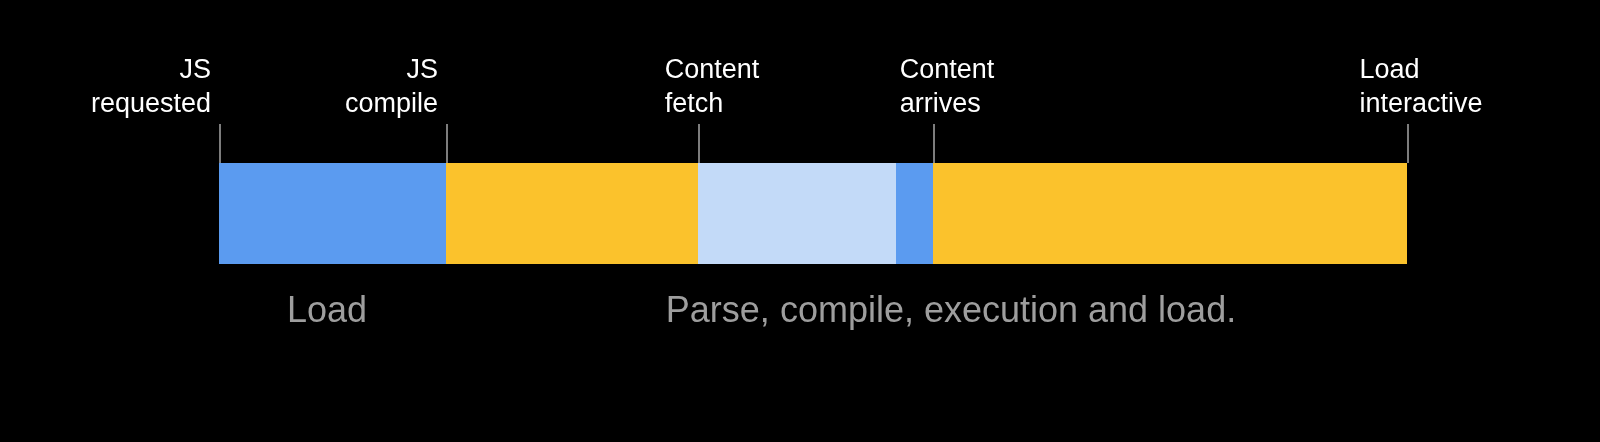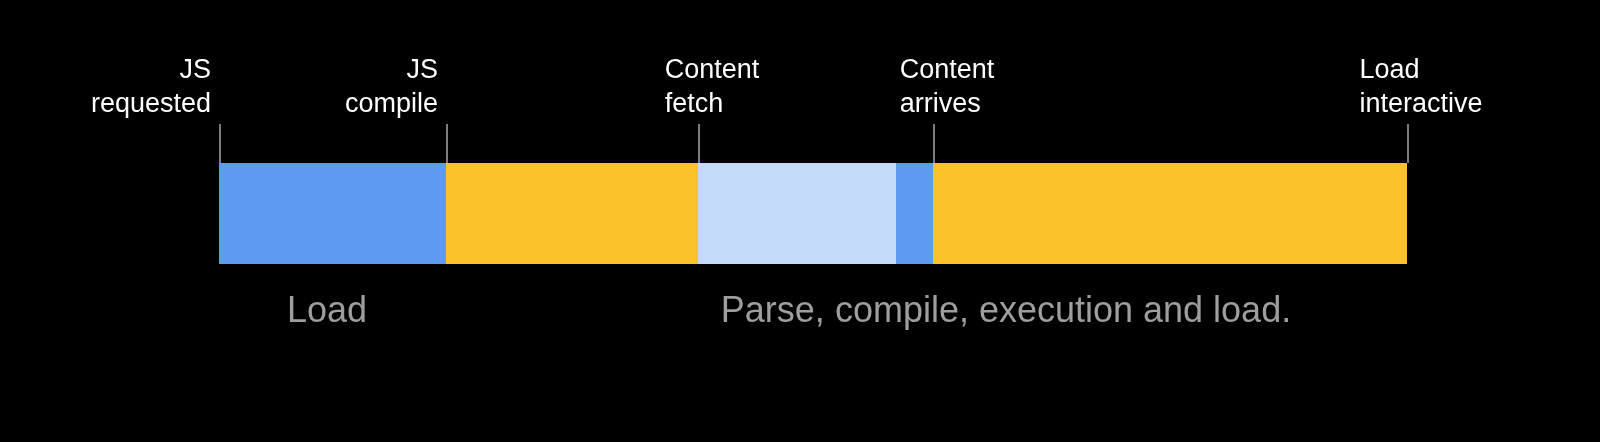--- a/index.html
+++ b/index.html
@@ -108,15 +108,15 @@
     <div class="marker-tick"></div>
   </div>
 
   <div class="marker" style="left:1407px;">
     <div class="marker-label">Load
 interactive</div>
     <div class="marker-tick"></div>
   </div>
 
   <div class="caption" style="left:327px;">Load</div>
-  <div class="caption" style="left:1006px;">Parse, compile, execution and load.</div>
+  <div class="caption" style="left:951px;">Parse, compile, execution and load.</div>
 
 </div>
 
 </body></html>

